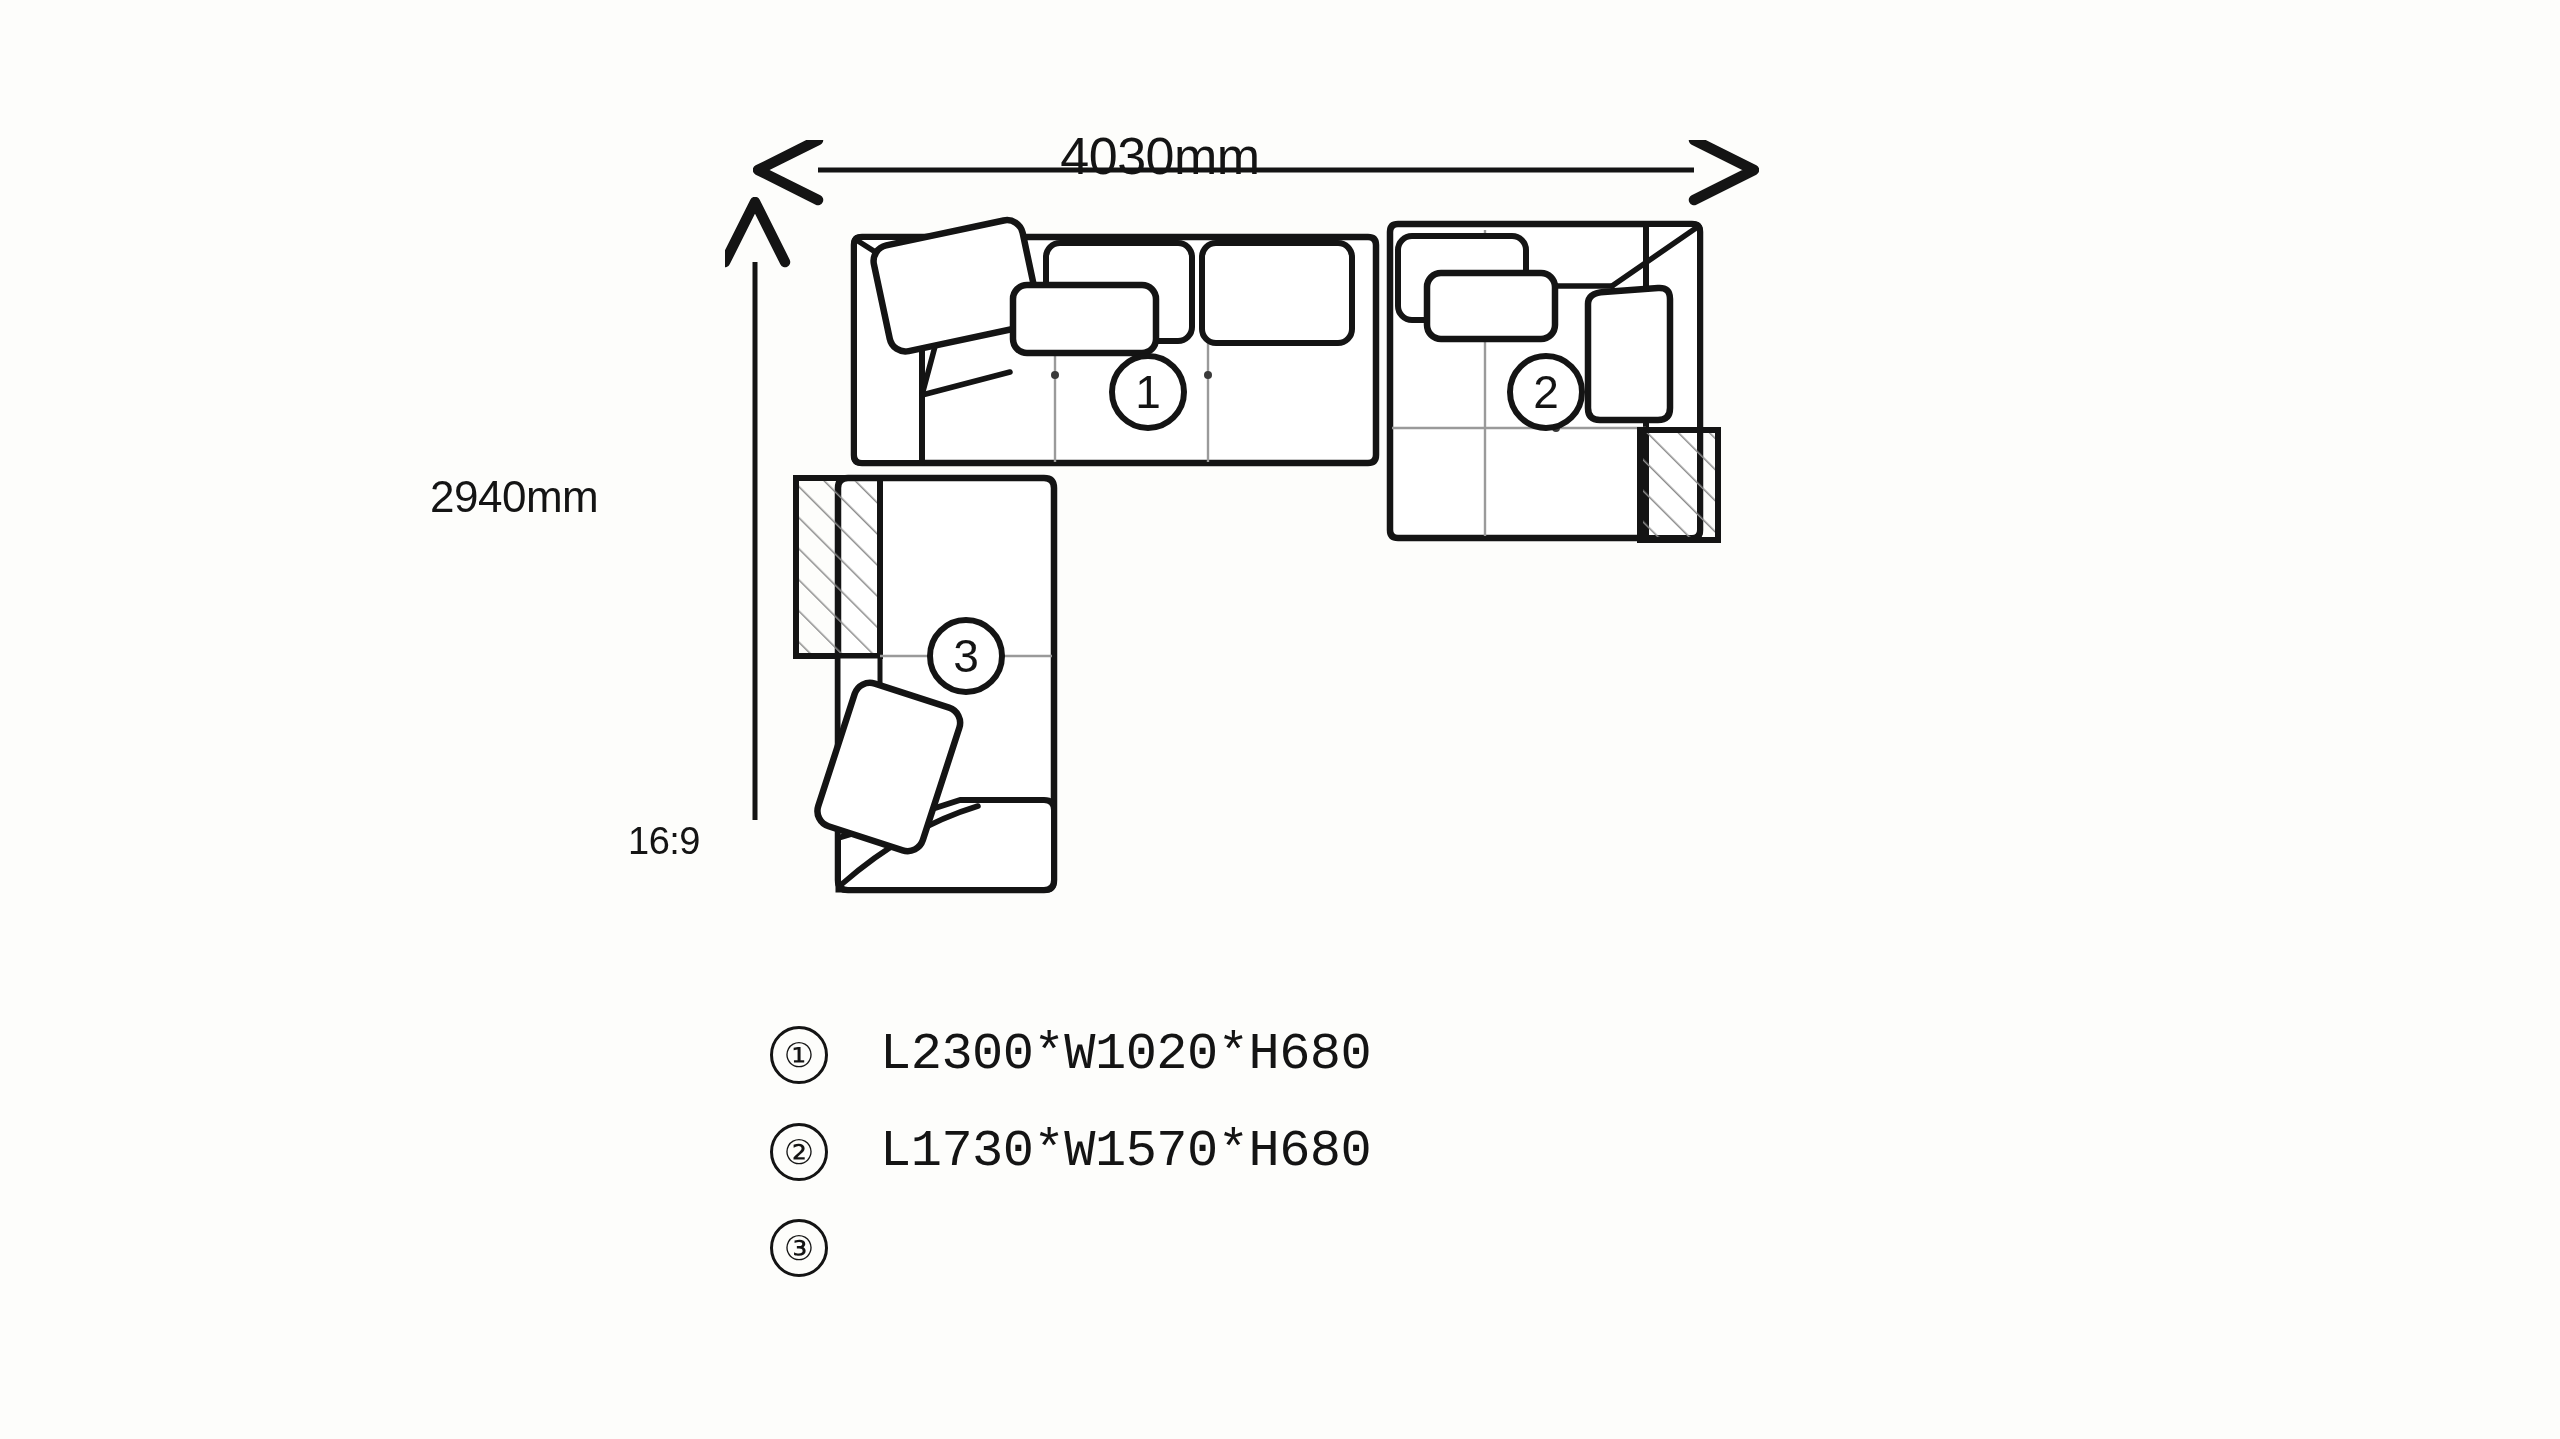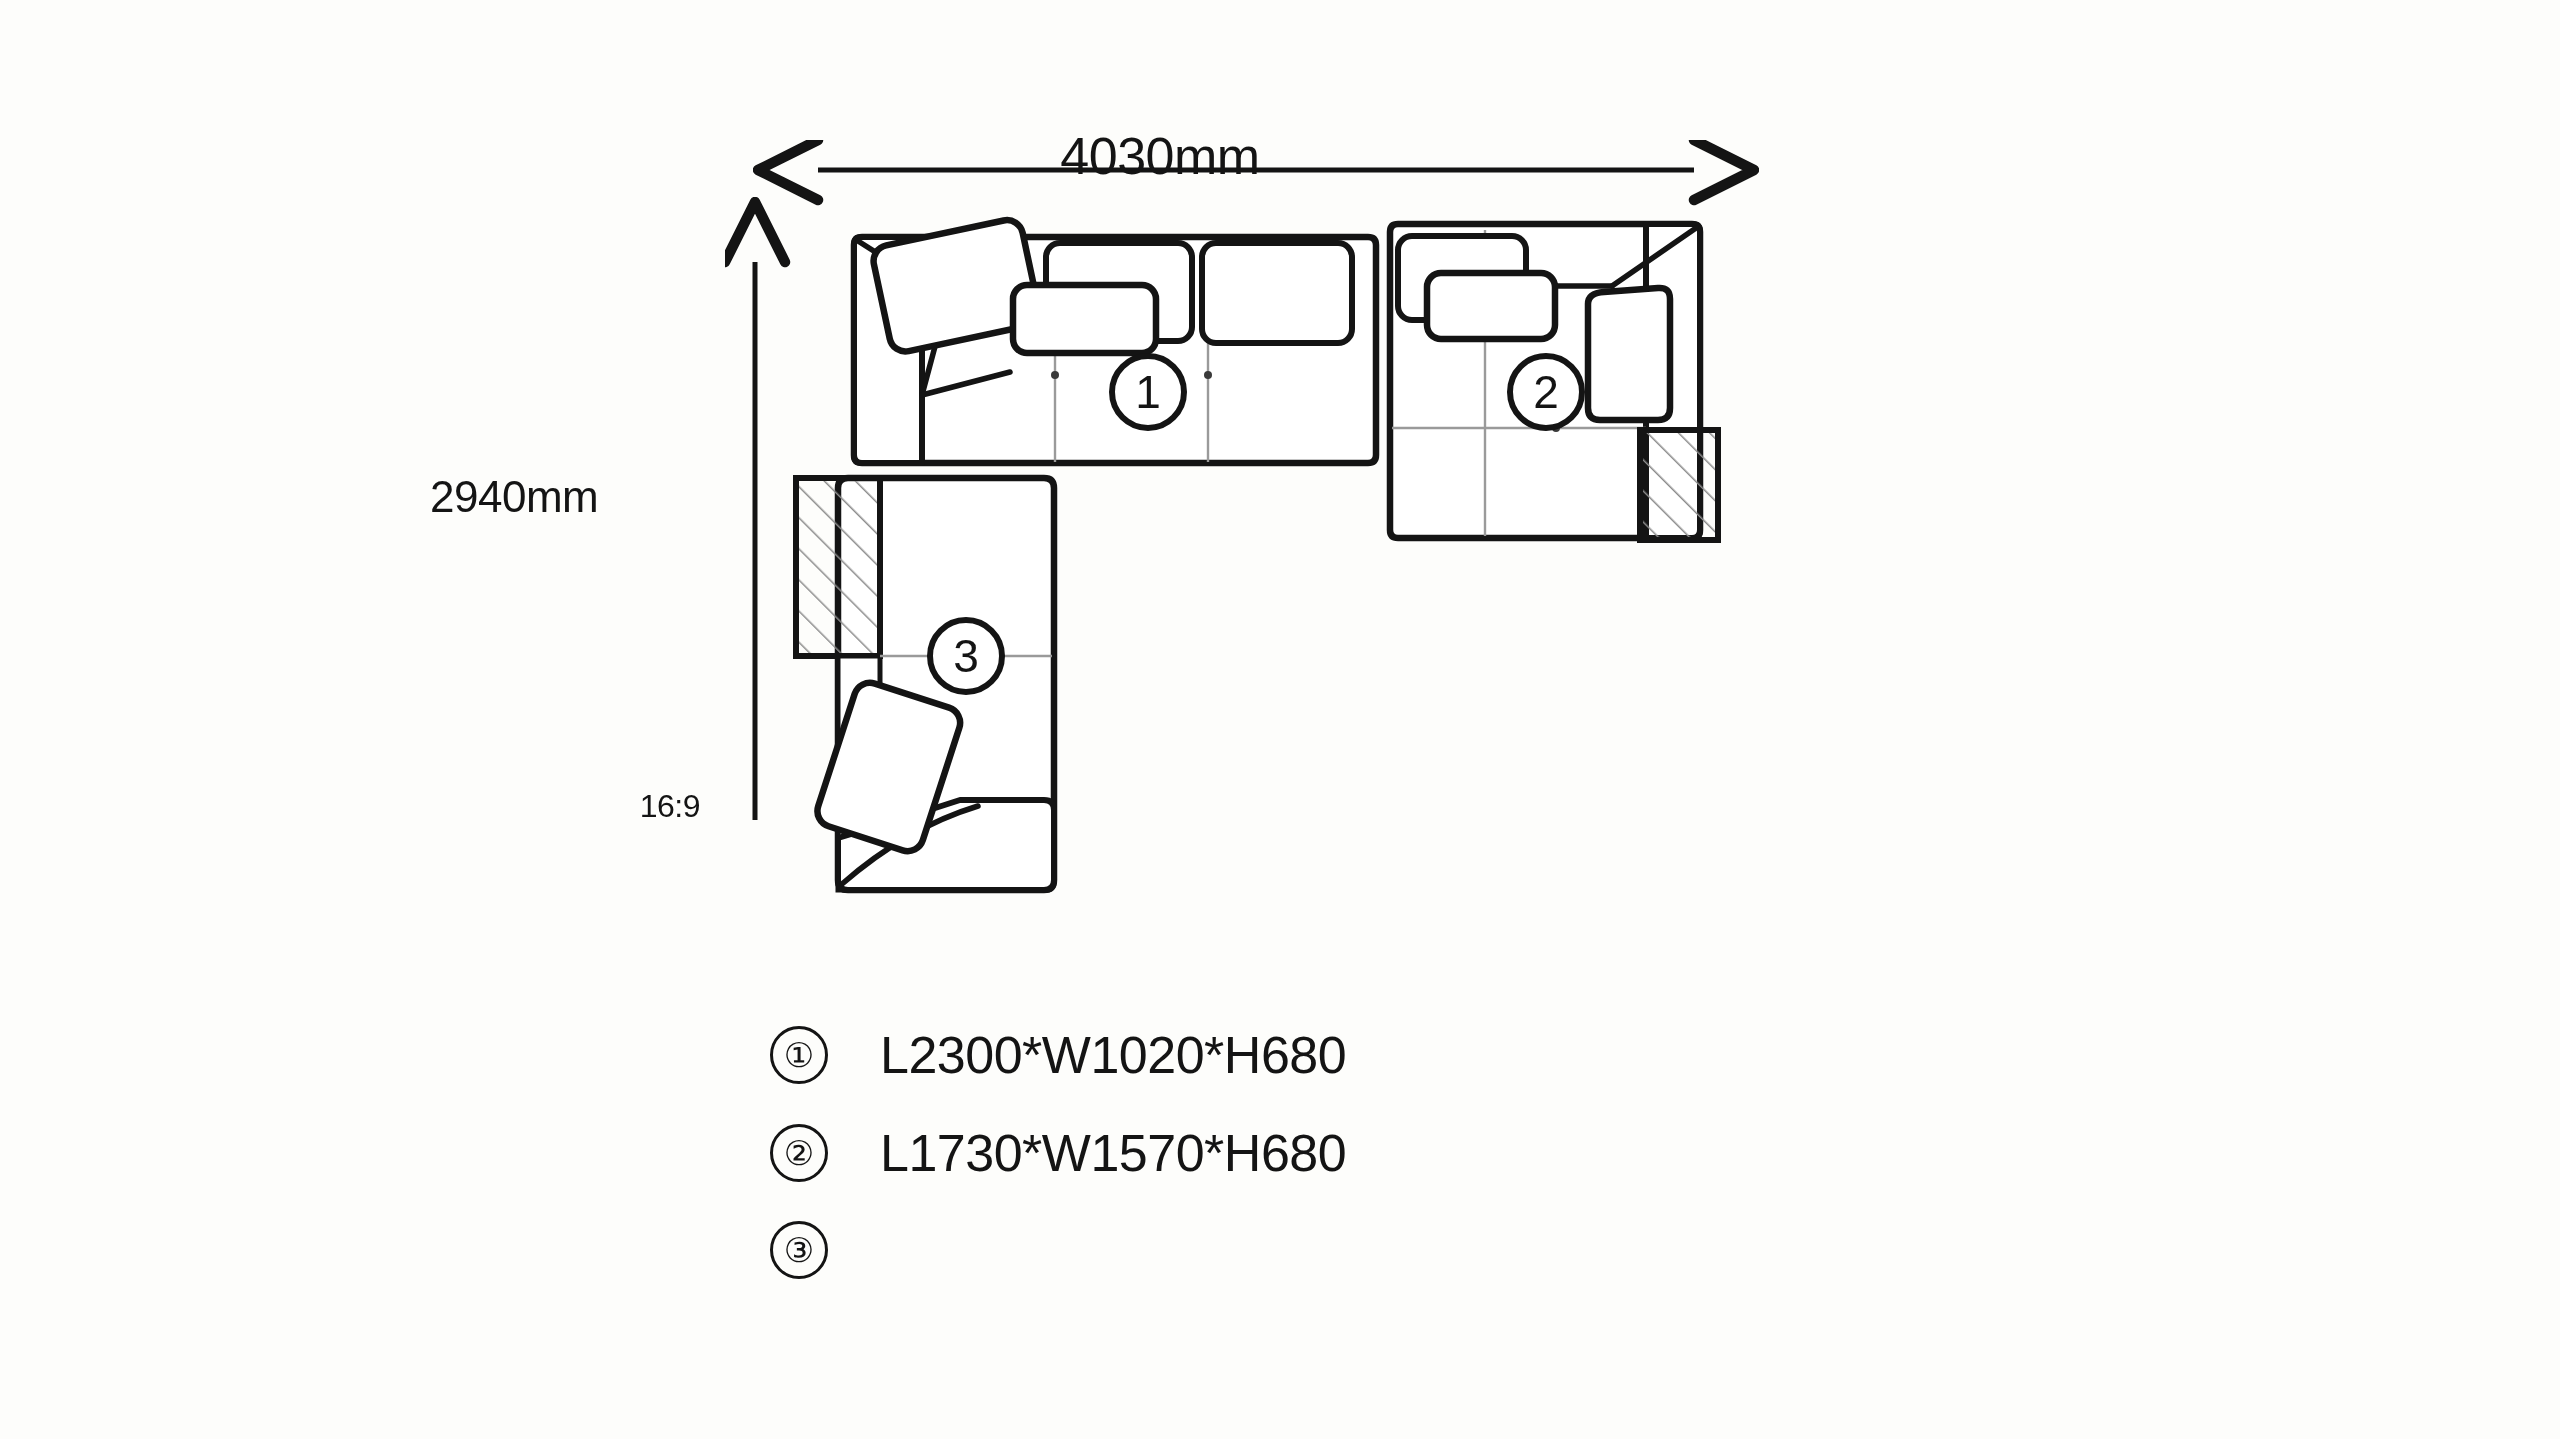--- a/index.html
+++ b/index.html
@@ -47,22 +47,22 @@
     transform: translateX(-50%);
     margin-top: 48px;
   }
   #dim-left-label {
     left: 430px;
     top: 472px;
     font-size: 44px;
   }
   #ratio-label {
     left: 700px;
-    top: 788px;
-    font-size: 32px;
+    top: 820px;
+    font-size: 38px;
     transform: translateX(-100%);
     text-align: center;
   }
 
   #legend {
     position: absolute;
     left: 770px;
     top: 1025px;
     display: flex;
     flex-direction: column;
@@ -82,21 +82,21 @@
     align-items: center;
     justify-content: center;
     font-size: 34px;
     line-height: 1;
     font-family: "Liberation Sans", sans-serif;
     color: #141414;
     flex: 0 0 auto;
   }
   .legend-text {
     font-size: 52px;
-    font-family: Liberation Sans, sans-serif;
+    font-family: Liberation Mono, monospace;
     color: #141414;
     letter-spacing: -0.5px;
     white-space: nowrap;
   }
 </style>
 </head>
 <body>
 
 <div id="stage">
 

